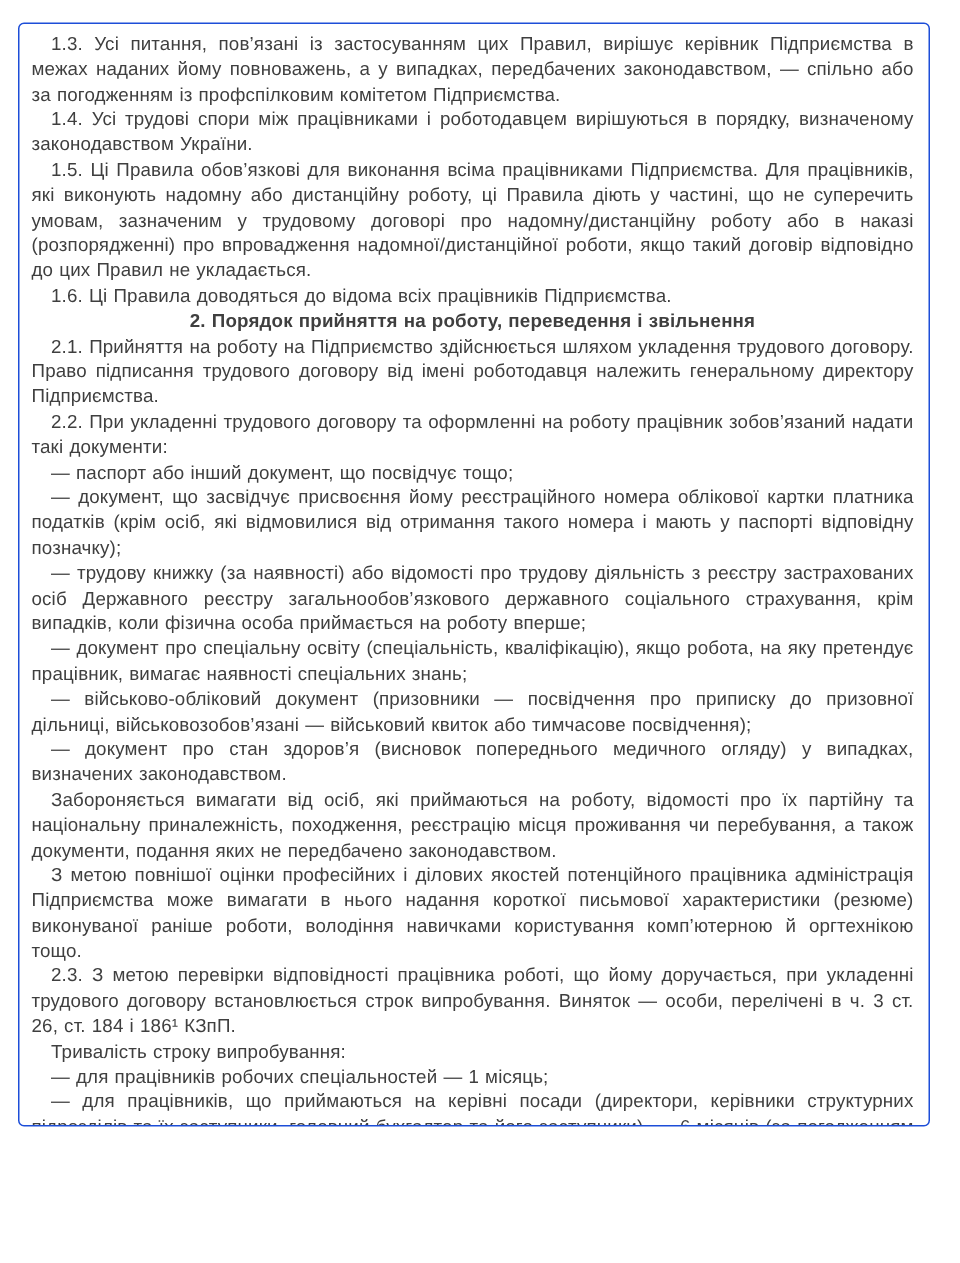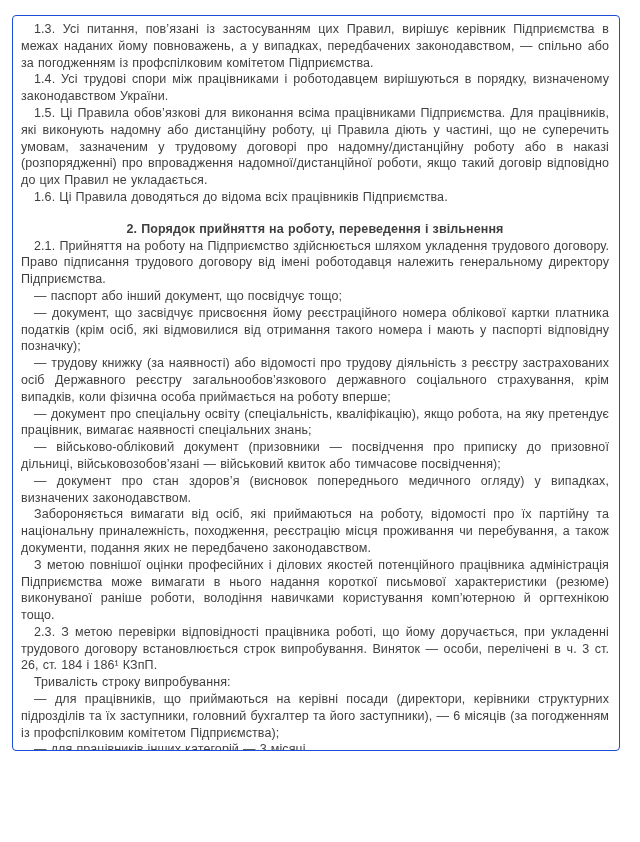--- a/index.html
+++ b/index.html
@@ -33,41 +33,43 @@
     color: #3f3f3f;
     text-align: justify;
     text-indent: 13px;
     letter-spacing: 0.1px;
     word-spacing: 0.5px;
   }
   .page p.heading {
     font-weight: bold;
     text-align: center;
     text-indent: 0;
-    margin-top: 15px;
+    margin-top: 0;
   }
 </style>
 </head>
 <body>
 
 <div class="page">
   <p>1.3. Усі питання, пов’язані із застосуванням цих Правил, вирішує керівник Підприємства в межах наданих йому повноважень, а у випадках, передбачених законодавством, — спільно або за погодженням із профспілковим комітетом Підприємства.</p>
   <p>1.4. Усі трудові спори між працівниками і роботодавцем вирішуються в порядку, визначеному законодавством України.</p>
   <p>1.5. Ці Правила обов’язкові для виконання всіма працівниками Підприємства. Для працівників, які виконують надомну або дистанційну роботу, ці Правила діють у частині, що не суперечить умовам, зазначеним у трудовому договорі про надомну/дистанційну роботу або в наказі (розпорядженні) про впровадження надомної/дистанційної роботи, якщо такий договір відповідно до цих Правил не укладається.</p>
   <p>1.6. Ці Правила доводяться до відома всіх працівників Підприємства.</p>
 
   <p class="heading">2. Порядок прийняття на роботу, переведення і звільнення</p>
 
   <p>2.1. Прийняття на роботу на Підприємство здійснюється шляхом укладення трудового договору. Право підписання трудового договору від імені роботодавця належить генеральному директору Підприємства.</p>
+  <p>2.2. При укладенні трудового договору та оформленні на роботу працівник зобов’язаний надати такі документи:</p>
   <p>— паспорт або інший документ, що посвідчує тощо;</p>
   <p>— документ, що засвідчує присвоєння йому реєстраційного номера облікової картки платника податків (крім осіб, які відмовилися від отримання такого номера і мають у паспорті відповідну позначку);</p>
   <p>— трудову книжку (за наявності) або відомості про трудову діяльність з реєстру застрахованих осіб Державного реєстру загальнообов’язкового державного соціального страхування, крім випадків, коли фізична особа приймається на роботу вперше;</p>
   <p>— документ про спеціальну освіту (спеціальність, кваліфікацію), якщо робота, на яку претендує працівник, вимагає наявності спеціальних знань;</p>
   <p>— військово-обліковий документ (призовники — посвідчення про приписку до призовної дільниці, військовозобов’язані — військовий квиток або тимчасове посвідчення);</p>
   <p>— документ про стан здоров’я (висновок попереднього медичного огляду) у випадках, визначених законодавством.</p>
   <p>Забороняється вимагати від осіб, які приймаються на роботу, відомості про їх партійну та національну приналежність, походження, реєстрацію місця проживання чи перебування, а також документи, подання яких не передбачено законодавством.</p>
   <p>З метою повнішої оцінки професійних і ділових якостей потенційного працівника адміністрація Підприємства може вимагати в нього надання короткої письмової характеристики (резюме) виконуваної раніше роботи, володіння навичками користування комп’ютерною й оргтехнікою тощо.</p>
   <p>2.3. З метою перевірки відповідності працівника роботі, що йому доручається, при укладенні трудового договору встановлюється строк випробування. Виняток — особи, перелічені в ч. 3 ст. 26, ст. 184 і 186¹ КЗпП.</p>
   <p>Тривалість строку випробування:</p>
+  <p>— для працівників робочих спеціальностей — 1 місяць;</p>
   <p>— для працівників, що приймаються на керівні посади (директори, керівники структурних підрозділів та їх заступники, головний бухгалтер та його заступники), — 6 місяців (за погодженням із профспілковим комітетом Підприємства);</p>
   <p>— для працівників інших категорій — 3 місяці.</p>
   <p>Умова про строк випробування виконуваної в наказі про прийняття на роботу.</p>
 </div>
 
 </body></html>

